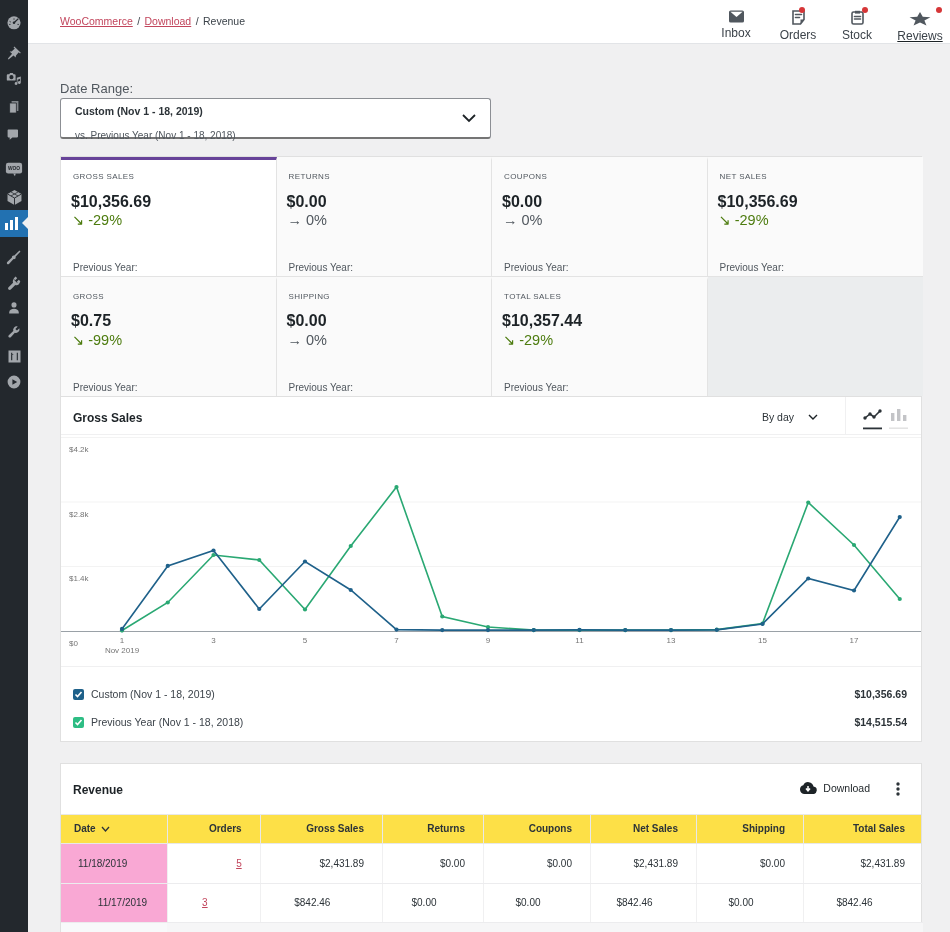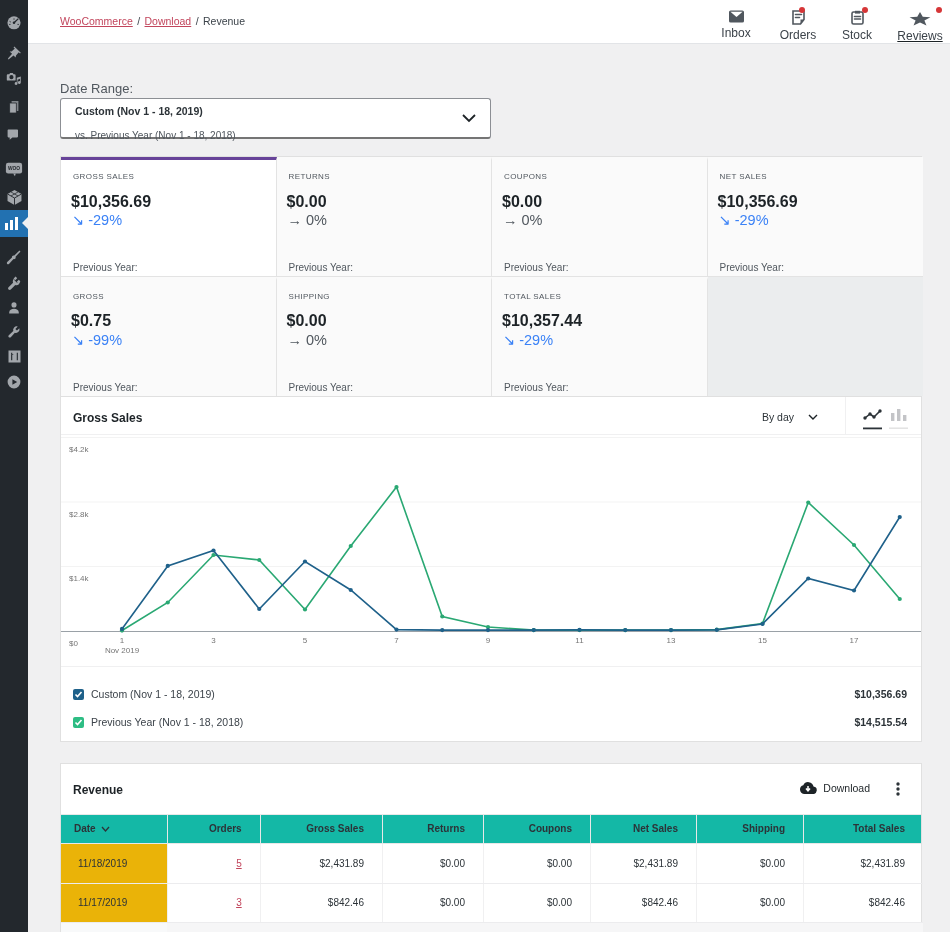--- a/index.html
+++ b/index.html
@@ -30,43 +30,43 @@
 #dr-box .l2 { position:absolute; left:14px; top:31px; font-size:10px; color:#50575e; }
 
 
 #tiles { left:60px; top:156px; width:862px; height:240px; background:#fafafa; border:1px solid #e0e0e0; }
 .tile { position:absolute; width:215.5px; height:119.5px; border-top:3px solid transparent; border-right:1px solid #e3e3e3; border-bottom:1px solid #e3e3e3; background:#fafafa; }
 .tile.sel { background:#fff; border-top-color:#674399; }
 .tile.empty { background:#ebedee; border-right:none; }
 .t-label { position:absolute; left:12px; top:12px; font-size:8px; letter-spacing:.4px; color:#50575e; }
 .t-value { position:absolute; left:10px; top:32.5px; font-size:16px; font-weight:bold; color:#1d2327; }
 .t-change { position:absolute; left:11px; top:52px; font-size:14.5px; color:#50575e; }
-.t-change.neg { color:#3b82f6; }
+.t-change.neg { color:#4d7c0f; }
 .t-prev { position:absolute; left:12px; top:77px; font-size:10px; color:#50575e; line-height:13.5px;margin-top:24px; }
 
 
 #chartpanel { left:60px; top:396px; width:862px; height:346px; background:#fff; border:1px solid #e0e0e0; }
 #chart-head { position:absolute; left:0; top:0; width:100%; height:38px; border-bottom:1px solid #f0f0f1; }
 #chart-head .title { position:absolute; left:12px; top:14px; font-size:12px; font-weight:bold; color:#1d2327; }
 #chart-head .byday { position:absolute; right:127px; top:14px; font-size:10.5px; color:#2c3338; }
 #chart-head .hdivider { position:absolute; right:75px; top:0; width:1px; height:38px; background:#f0f0f1; }
 #legendsep { position:absolute; left:0; top:269px; width:100%; height:1px; background:#f0f0f1; }
 .leg-row { position:absolute; left:12px; font-size:10.5px; color:#3c434a; }
 .leg-box { display:inline-block; width:11px; height:11px; border-radius:2px; vertical-align:-2px; margin-right:7px; }
 .leg-val { position:absolute; font-size:10.5px; font-weight:bold; color:#2c3338; right:14px; }
 
 
 #tablepanel { left:60px; top:763px; width:862px; height:169px; background:#fff; border:1px solid #e0e0e0; border-bottom:none; }
 #tablepanel .title { position:absolute; left:12px; top:19px; font-size:12px; font-weight:bold; }
 #dl { position:absolute; right:51px; top:18px; font-size:10.5px; color:#1d2327; }
-#thead { position:absolute; left:0; top:50px; width:100%; height:30px; background:#14b8a6; border-top:1px solid #e8e8e8; border-bottom:1px solid #e8e8e8; }
+#thead { position:absolute; left:0; top:50px; width:100%; height:30px; background:#fde047; border-top:1px solid #e8e8e8; border-bottom:1px solid #e8e8e8; }
 .th { position:absolute; top:0; height:30px; line-height:28px; font-size:10px; font-weight:bold; color:#2c3338; border-left:1px solid #e8e8e8; }
 .td { position:absolute; font-size:10px; color:#2c3338; border-left:1px solid #f0f0f1; height:39px; line-height:39px; }
-.row2 .td { height:38px; line-height:38px; }
-.td.datecol { background:#eab308; border-left:none; }
+.row2 .td { height:38px; line-height:38px;text-align:center; }
+.td.datecol { background:#f9a8d4; border-left:none; }
 .td a { color:#c2455c; }
 .r { text-align:right; }
 </style>
 </head>
 <body>
 
 <div id="sidebar" class="abs">
   <svg width="16" height="16" style="top:14px" viewBox="0 0 20 20">
       <circle cx="10" cy="11" r="8.2" fill="#a2a6ab"></circle>
       <path d="M10 11L15.5 5.8" stroke="#23282d" stroke-width="1.6"></path>

